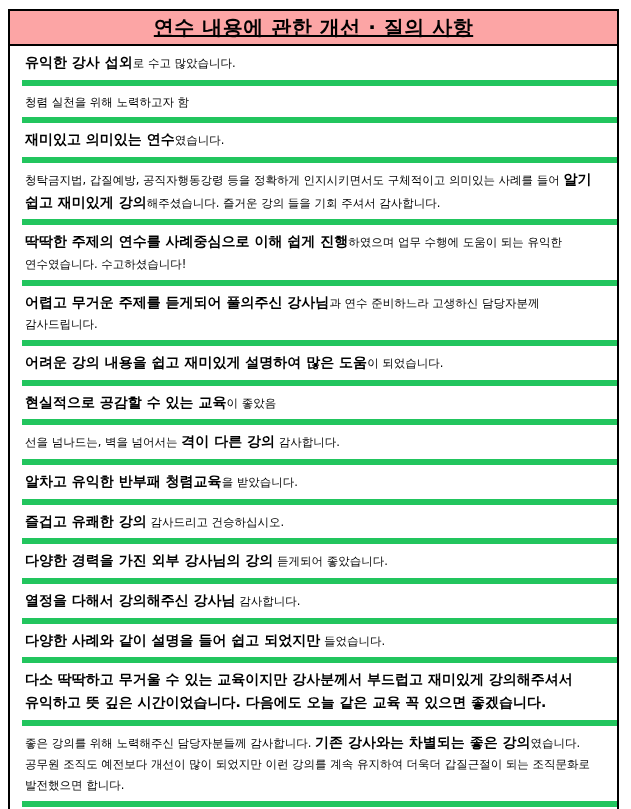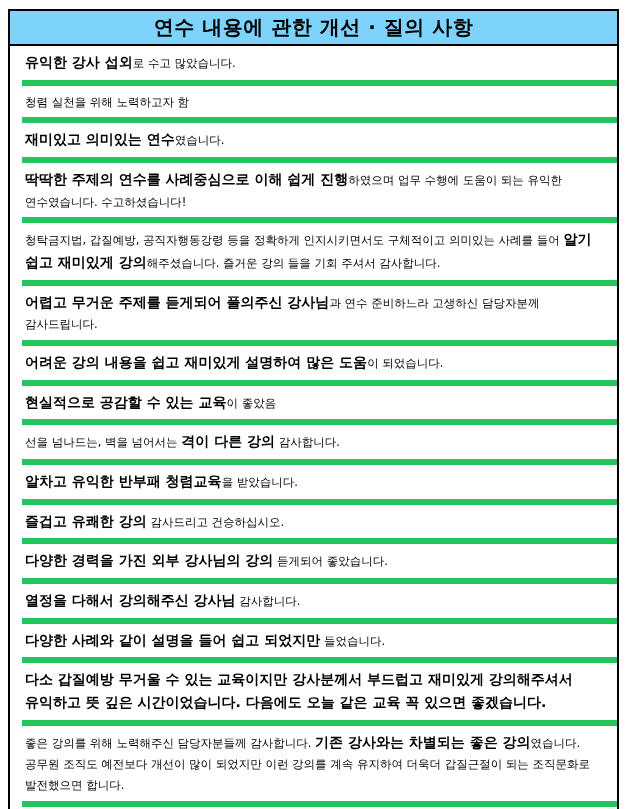--- a/index.html
+++ b/index.html
@@ -52,34 +52,34 @@
   .seg.bold {
     font-weight: bold;
     font-size: 14px;
   }
 </style>
 </head>
 <body>
 
 <div class="page">
   <div class="feedback-table">
-    <div class="title-row" style="background-color: #7dd3fc;">연수 내용에 관한 개선 · 질의 사항</div>
+    <div class="title-row" style="background-color: #fca5a5; text-decoration: underline;">연수 내용에 관한 개선 · 질의 사항</div>
     <div class="rows">
         <div class="row"><span class="seg bold">유익한 강사 섭외</span><span class="seg">로 수고 많았습니다.</span></div>
         <div class="row"><span class="seg">청렴 실천을 위해 노력하고자 함</span></div>
         <div class="row"><span class="seg bold">재미있고 의미있는 연수</span><span class="seg">였습니다.</span></div>
+        <div class="row"><span class="seg">청탁금지법, 갑질예방, 공직자행동강령 등을 정확하게 인지시키면서도 구체적이고 의미있는 사례를 들어 </span><span class="seg bold">알기 쉽고 재미있게 강의</span><span class="seg">해주셨습니다. 즐거운 강의 들을 기회 주셔서 감사합니다.</span></div>
         <div class="row"><span class="seg bold">딱딱한 주제의 연수를 사례중심으로 이해 쉽게 진행</span><span class="seg">하였으며 업무 수행에 도움이 되는 유익한 연수였습니다. 수고하셨습니다!</span></div>
-        <div class="row"><span class="seg">청탁금지법, 갑질예방, 공직자행동강령 등을 정확하게 인지시키면서도 구체적이고 의미있는 사례를 들어 </span><span class="seg bold">알기 쉽고 재미있게 강의</span><span class="seg">해주셨습니다. 즐거운 강의 들을 기회 주셔서 감사합니다.</span></div>
         <div class="row"><span class="seg bold">어렵고 무거운 주제를 듣게되어 풀의주신 강사님</span><span class="seg">과 연수 준비하느라 고생하신 담당자분께 감사드립니다.</span></div>
         <div class="row"><span class="seg bold">어려운 강의 내용을 쉽고 재미있게 설명하여 많은 도움</span><span class="seg">이 되었습니다.</span></div>
         <div class="row"><span class="seg bold">현실적으로 공감할 수 있는 교육</span><span class="seg">이 좋았음</span></div>
         <div class="row"><span class="seg">선을 넘나드는, 벽을 넘어서는 </span><span class="seg bold">격이 다른 강의</span><span class="seg"> 감사합니다.</span></div>
         <div class="row"><span class="seg bold">알차고 유익한 반부패 청렴교육</span><span class="seg">을 받았습니다.</span></div>
         <div class="row"><span class="seg bold">즐겁고 유쾌한 강의</span><span class="seg"> 감사드리고 건승하십시오.</span></div>
         <div class="row"><span class="seg bold">다양한 경력을 가진 외부 강사님의 강의</span><span class="seg"> 듣게되어 좋았습니다.</span></div>
         <div class="row"><span class="seg bold">열정을 다해서 강의해주신 강사님</span><span class="seg"> 감사합니다.</span></div>
         <div class="row"><span class="seg bold">다양한 사례와 같이 설명을 들어 쉽고 되었지만</span><span class="seg"> 들었습니다.</span></div>
-        <div class="row"><span class="seg bold">다소 갑질예방 무거울 수 있는 교육이지만 강사분께서 부드럽고 재미있게 강의해주셔서 유익하고 뜻 깊은 시간이었습니다. 다음에도 오늘 같은 교육 꼭 있으면 좋겠습니다.</span></div>
+        <div class="row"><span class="seg bold">다소 딱딱하고 무거울 수 있는 교육이지만 강사분께서 부드럽고 재미있게 강의해주셔서 유익하고 뜻 깊은 시간이었습니다. 다음에도 오늘 같은 교육 꼭 있으면 좋겠습니다.</span></div>
         <div class="row"><span class="seg">좋은 강의를 위해 노력해주신 담당자분들께 감사합니다. </span><span class="seg bold">기존 강사와는 차별되는 좋은 강의</span><span class="seg">였습니다. 공무원 조직도 예전보다 개선이 많이 되었지만 이런 강의를 계속 유지하여 더욱더 갑질근절이 되는 조직문화로 발전했으면 합니다.</span></div>
         <div class="row"></div>
       </div>
   </div>
 </div>
 
 </body></html>

